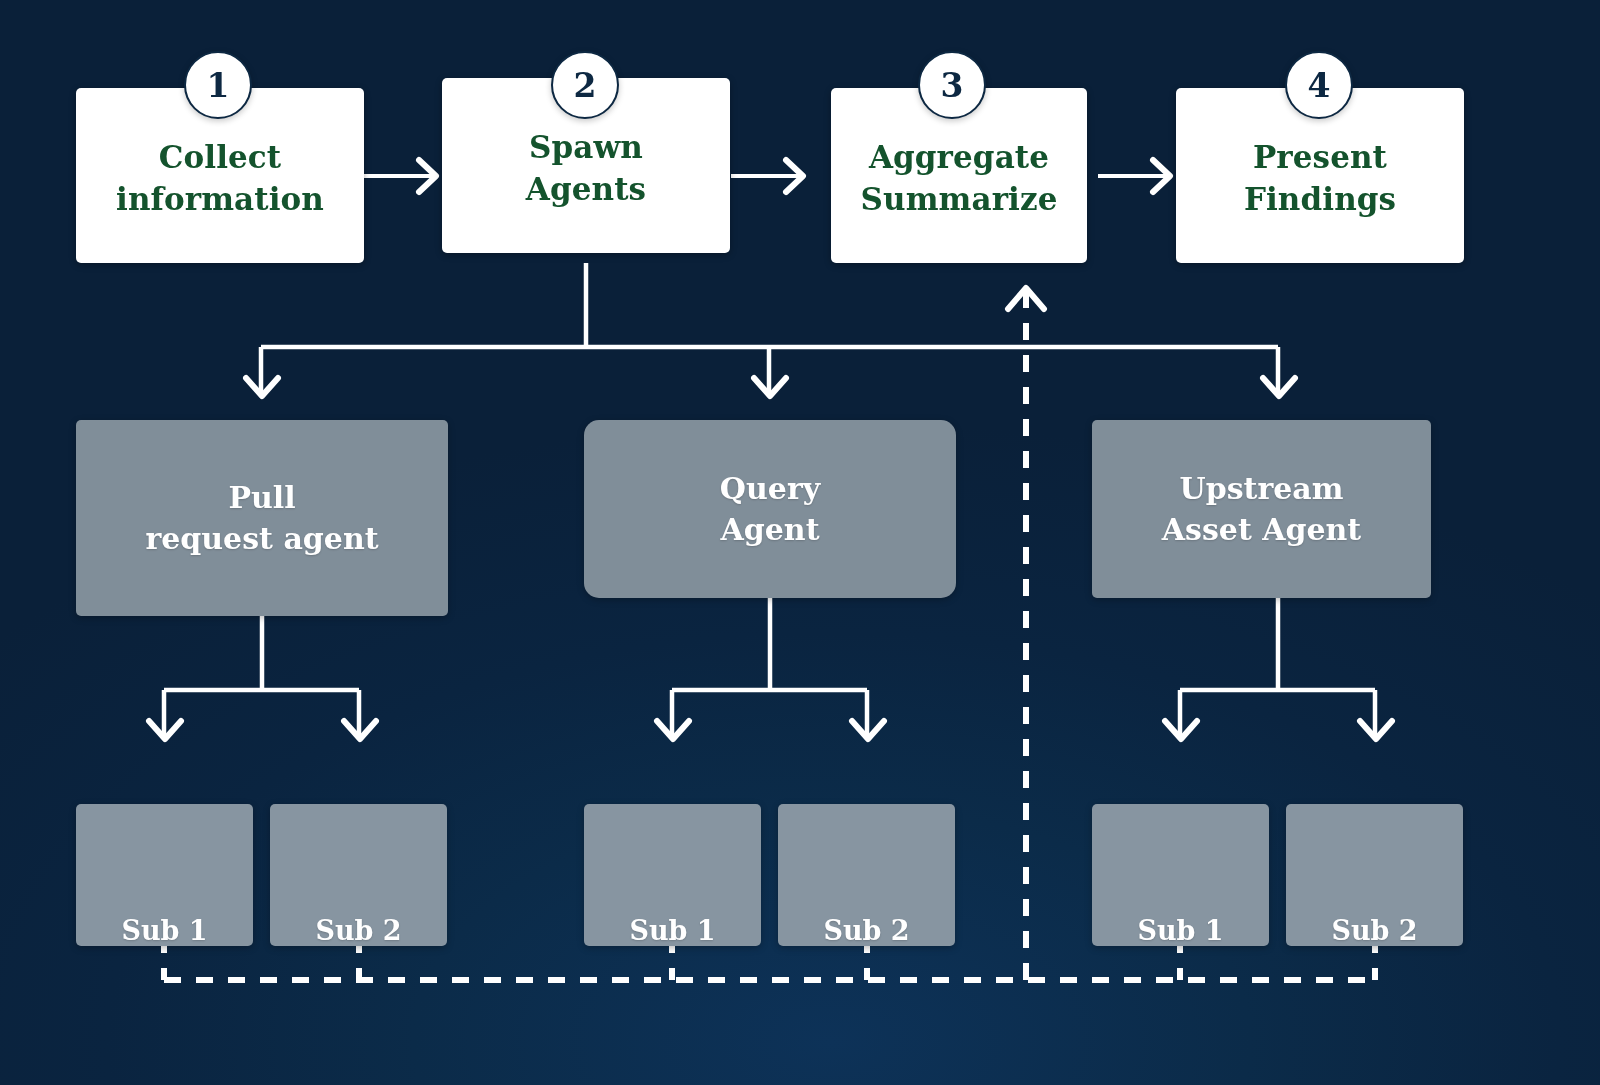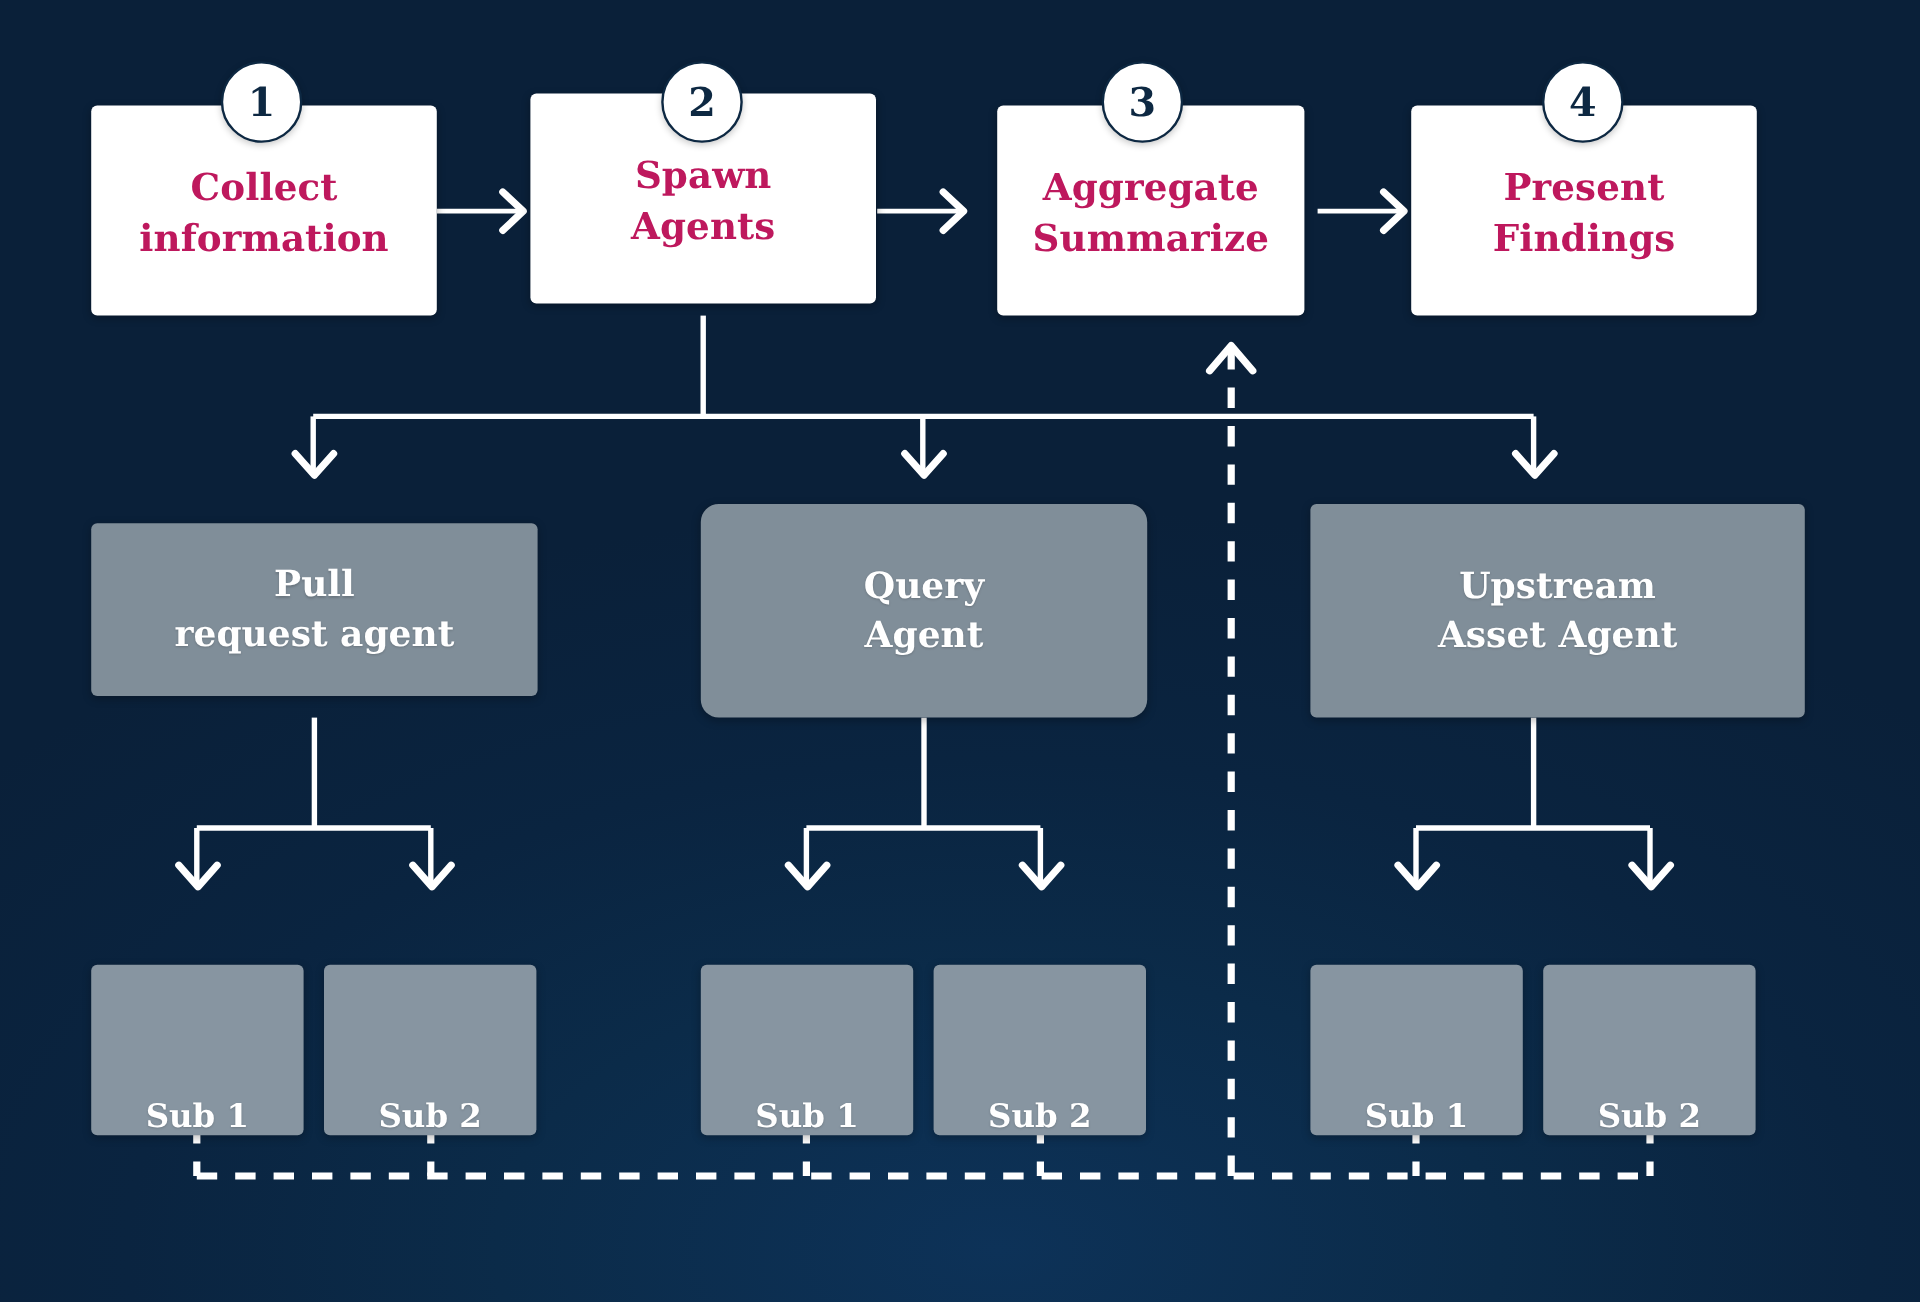--- a/index.html
+++ b/index.html
@@ -31,21 +31,21 @@
   .step-box {
     position: absolute;
     background: #ffffff;
     border-radius: 5px;
     box-shadow: 0 2px 7px rgba(0,0,0,0.30);
     display: flex;
     align-items: center;
     justify-content: center;
   }
   .step-label {
-    color: #be185d;
+    color: #14532d;
     font-weight: 700;
     font-size: 31px;
     line-height: 1.33;
     text-align: center;
     letter-spacing: 0.1px;
     white-space: pre-line;
     padding: 0 10px;
     margin-top: 6px;
   }
   .step-badge {
@@ -215,29 +215,29 @@
   </div>
 
   <div class="step-box" style="left:1176px; top:88px; width:288px; height:175px;">
     <div class="step-label">Present
 Findings</div>
   </div>
   <div class="step-badge" style="left:1285px; top:51px;">
     <span>4</span>
   </div>
 
-  <div class="agent-box" style="left:76px; top:436px; width:372px; height:144px;">
+  <div class="agent-box" style="left:76px; top:420px; width:372px; height:196px;">
     <div class="agent-label">Pull
 request agent</div>
   </div>
   <div class="agent-box" style="left:584px; top:420px; width:372px; height:178px;border-radius:15px;">
     <div class="agent-label">Query
 Agent</div>
   </div>
-  <div class="agent-box" style="left:1092px; top:420px; width:412px; height:178px;">
+  <div class="agent-box" style="left:1092px; top:420px; width:339px; height:178px;">
     <div class="agent-label">Upstream
 Asset Agent</div>
   </div>
 
   <div class="sub-box" style="left:76px; top:762px; width:177px; height:142px;">
     <div class="sub-label">Sub 1</div>
   </div>
   <div class="sub-box" style="left:270px; top:762px; width:177px; height:142px;">
     <div class="sub-label">Sub 2</div>
   </div>

